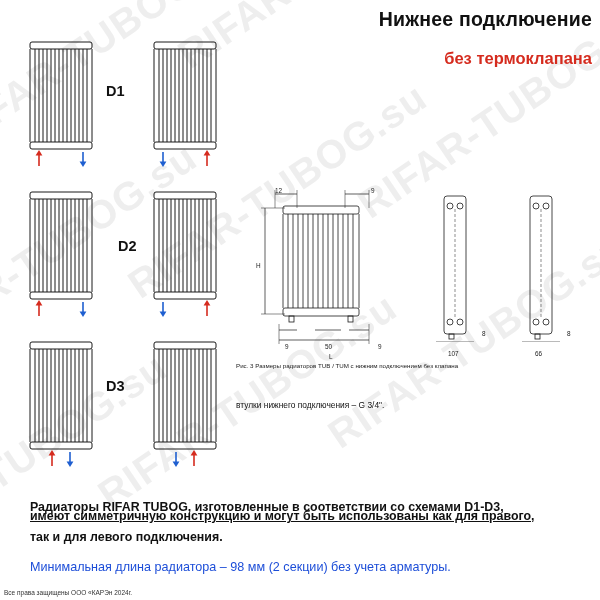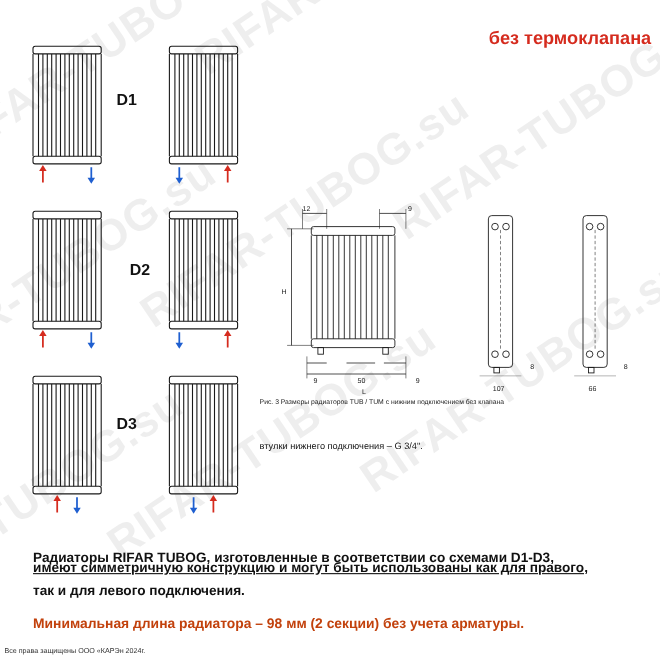--- a/index.html
+++ b/index.html
@@ -99,22 +99,22 @@
     color: #111;
     font-weight: bold;
     width: 530px;
     left: 30px;
     text-align: left;
   }
   .para-min {
     position: absolute;
     left: 30px;
     font-size: 12.6px;
-    font-weight: bold;
-    color: #c2410c;
+    font-weight: normal;
+    color: #1d4ed8;
   }
   .footer {
     position: absolute;
     left: 4px;
     bottom: 4px;
     font-size: 6.5px;
     color: #333;
   }
   .dim-txt {
     position: absolute;
@@ -131,20 +131,21 @@
   <div class="wm" style="left:400px; top:-30px;">RIFAR-TUBOG.su</div>
   <div class="wm" style="left:-110px; top:330px;">RIFAR-TUBOG.su</div>
   <div class="wm" style="left:120px; top:270px;">RIFAR-TUBOG.su</div>
   <div class="wm" style="left:350px; top:190px;">RIFAR-TUBOG.su</div>
   <div class="wm" style="left:-140px; top:540px;">RIFAR-TUBOG.su</div>
   <div class="wm" style="left:90px; top:480px;">RIFAR-TUBOG.su</div>
   <div class="wm" style="left:320px; top:420px;">RIFAR-TUBOG.su</div>
 </div>
 
 <div class="header">
+  <div class="line1">Нижнее подключение</div>
   <div class="line2">без термоклапана</div>
 </div>
 
 <div class="content">
 
   <div class="rad" style="left:26px; top:38px;">
     <svg width="70" height="122" viewBox="0 0 70 122">
       <g stroke="#1a1a1a" fill="none" stroke-width="1">
 
         <rect x="4" y="4" width="62" height="7" rx="2"></rect>

